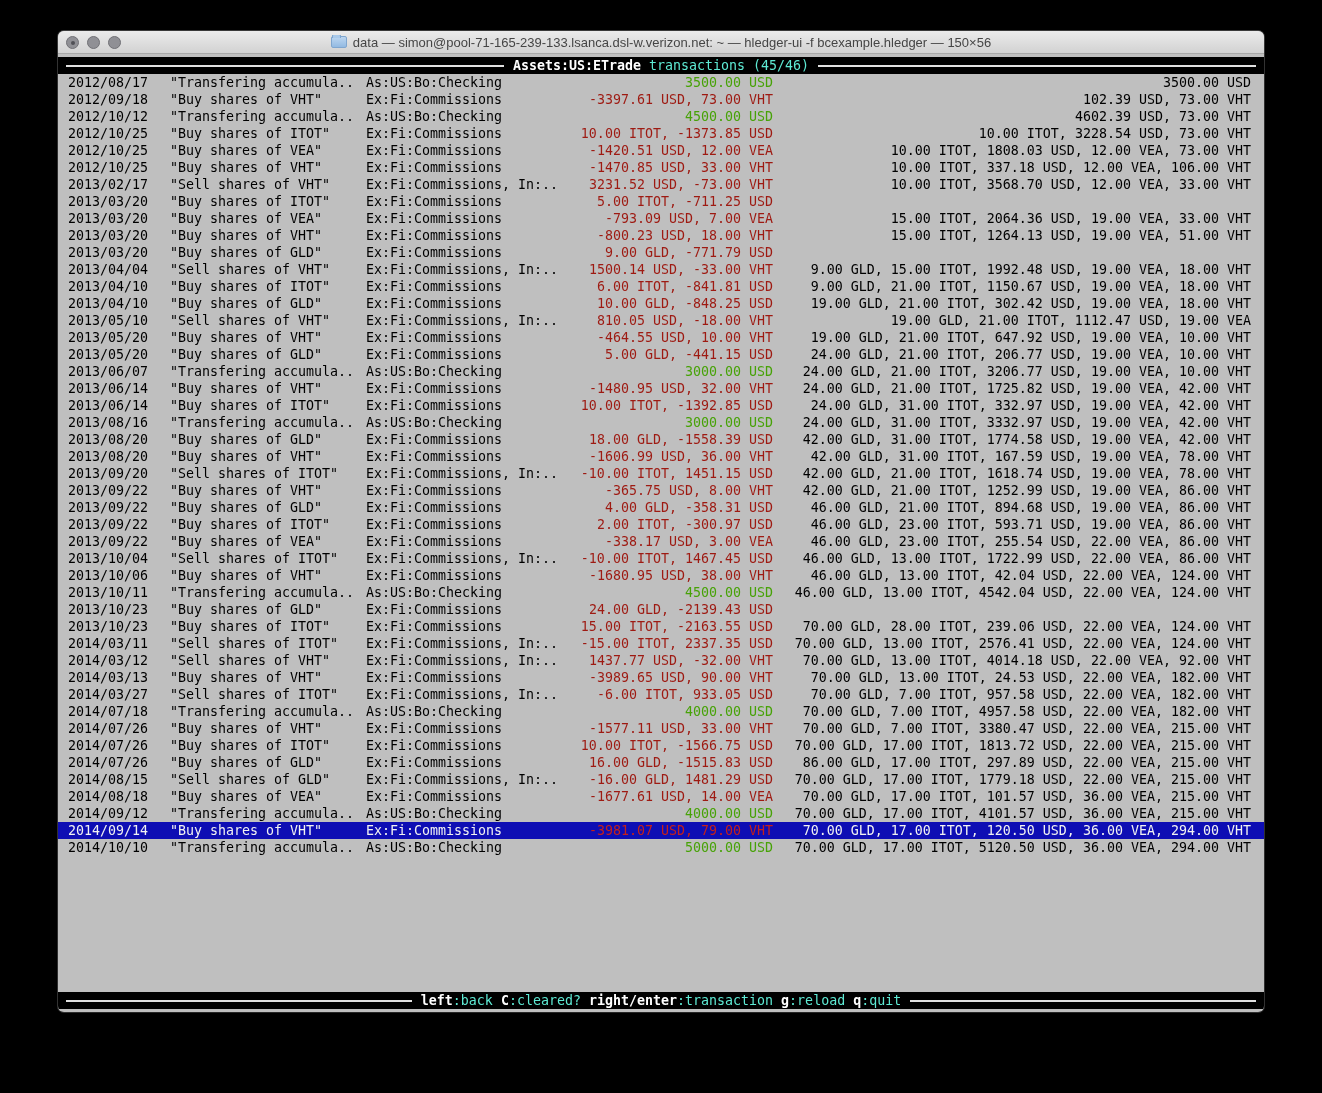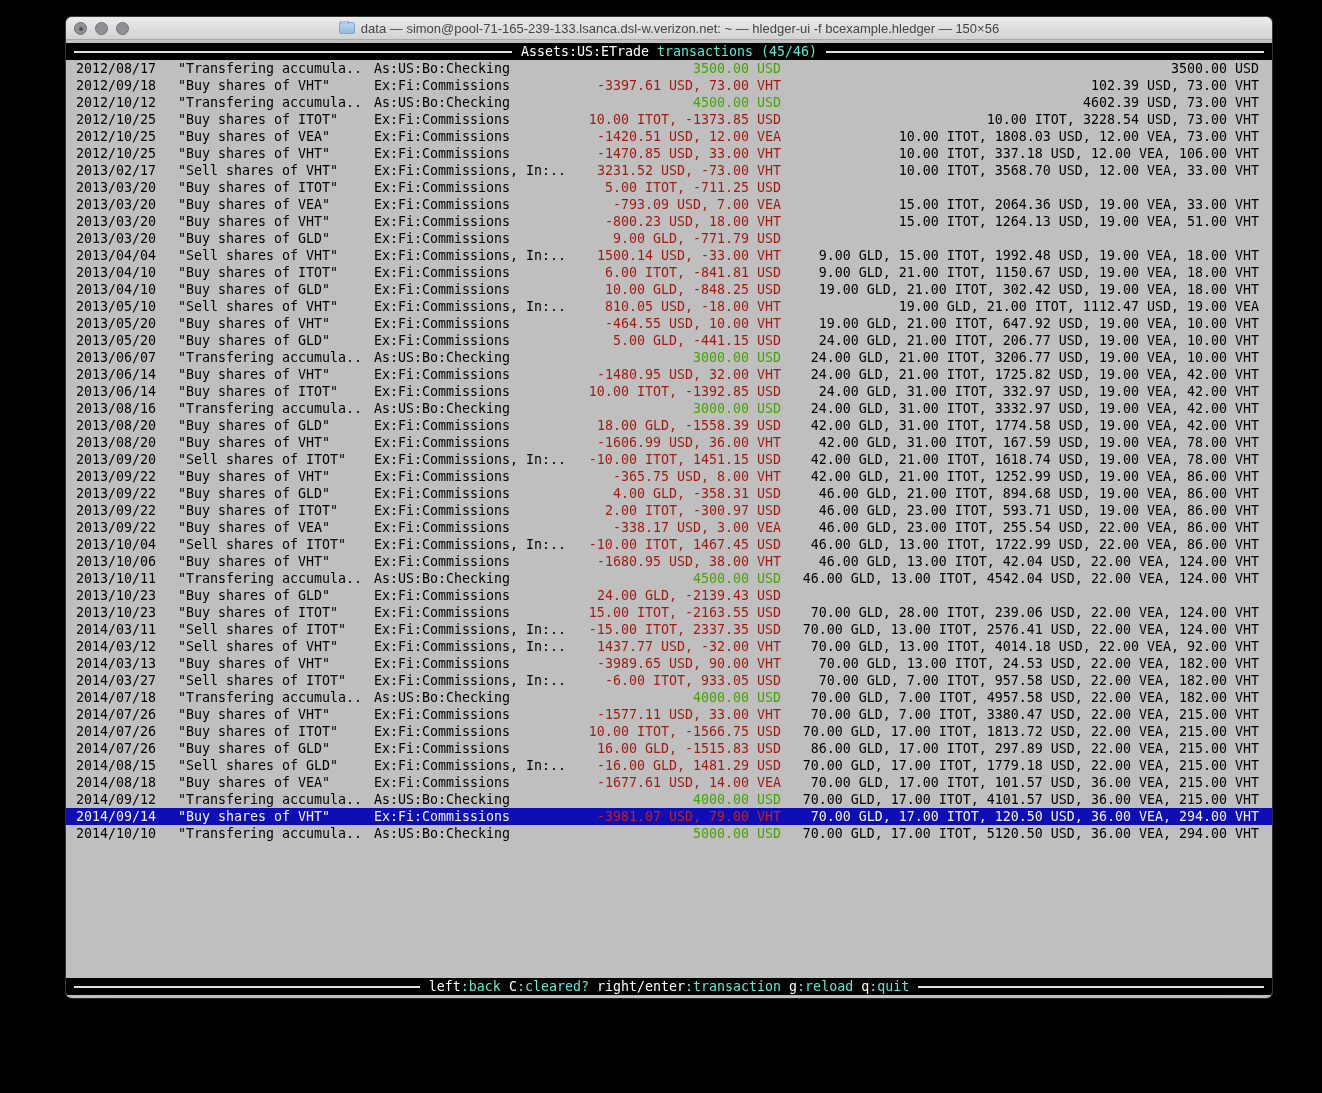--- a/index.html
+++ b/index.html
@@ -4,24 +4,23 @@
 <style>
   :root{
     --terminal_bg:#bfbfbf; --bar_bg:#000; --bar_fg:#f0f0f0; --rule:#e0e0e0;
     --text:#000; --pos:#47a207; --neg:#9e1a12; --neg_selected:#c5201a;
     --selection_bg:#0e0eb4; --selection_fg:#f2f2f2;
   }
   *{margin:0;padding:0;box-sizing:border-box;}
   html,body{width:1322px;height:1093px;background:#000;overflow:hidden;}
   .desktop{position:relative;width:1322px;height:1093px;background:#000;}
   .window{
-    position:absolute;left:58px;top:17px;width:1206px;height:981px;
+    position:absolute;left:58px;top:31px;width:1206px;height:981px;
     border-radius:6px;overflow:hidden;background:var(--terminal_bg);
     box-shadow:0 14px 40px rgba(0,0,0,.55), 0 0 0 1px rgba(120,120,120,.55);
-    margin-left:8px;
   }
   .titlebar{
     position:relative;height:23px;
     background:linear-gradient(#ebebeb,#d2d2d2);
     border-bottom:1px solid #a8a8a8;
     display:flex;align-items:center;justify-content:center;
     font-family:"Liberation Sans",sans-serif;font-size:13px;color:#454545;
   }
   .lights{position:absolute;left:8px;top:5px;display:flex;gap:8px;}
   .light{width:13px;height:13px;border-radius:50%;background:#909095;border:1px solid #717176;position:relative;}
@@ -36,21 +35,21 @@
     background:var(--terminal_bg);
   }
   .bar{
     height:17px;background:var(--bar_bg);color:var(--bar_fg);
     display:flex;align-items:center;white-space:pre;
   }
   .bar .rule{flex:1 1 auto;height:2px;background:var(--rule);}
   .bar .rule.left{margin-left:8px;}
   .bar .rule.right{margin-right:8px;}
   .bar .label{flex:0 0 auto;padding:0 9px;}
-  .bar b{font-weight:normal;color:#fff;}
+  .bar b{font-weight:bold;color:#fff;}
   .bar .dim{color:#5eead4;}
   .rows{display:block;}
   .row{
     display:grid;
     grid-template-columns:10px 102px 196px 200px 207px 8px 470px;
     height:17px;white-space:pre;overflow:hidden;
   }
   .row .cell{overflow:hidden;}
   .row .num{text-align:right;}
   .row .chg.neg{color:var(--neg);}

